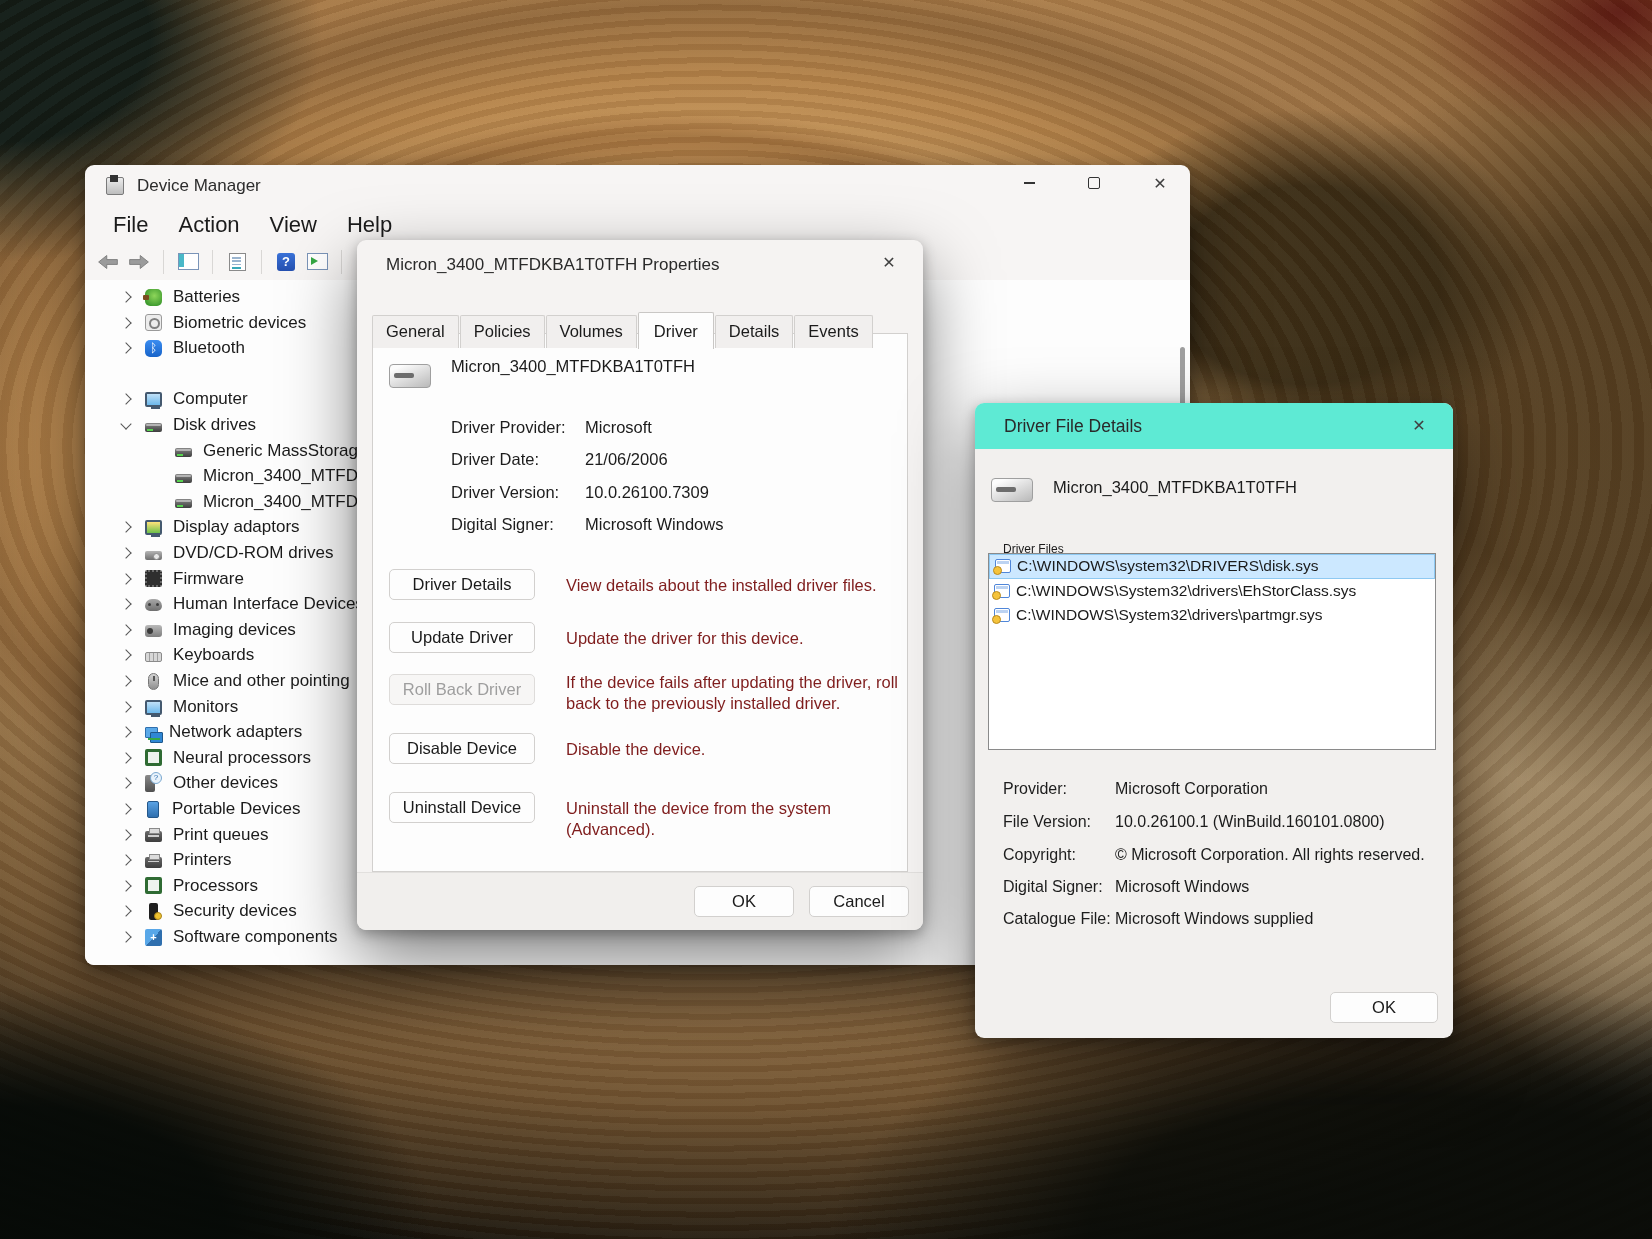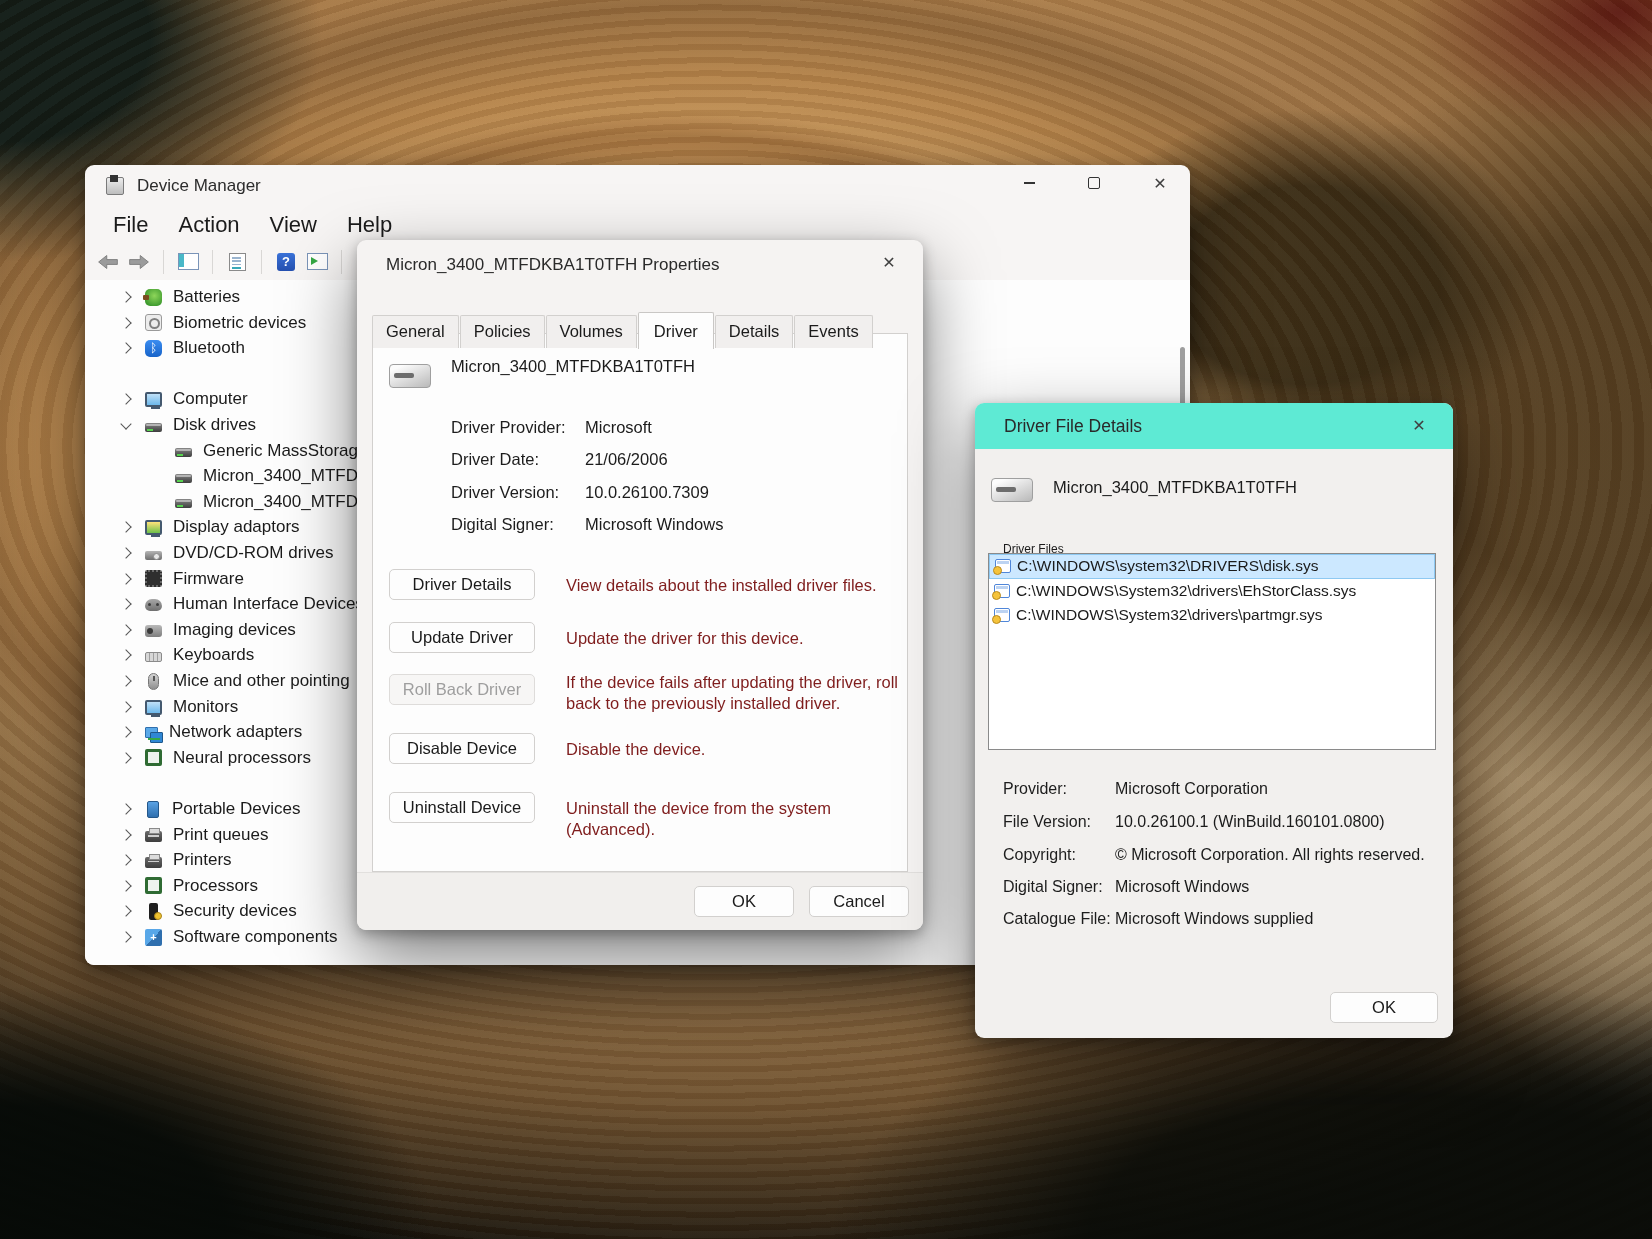--- a/index.html
+++ b/index.html
@@ -307,20 +307,27 @@
         <span class="ti i-network"></span>
         <span class="tlabel">Network adapters</span>
       </div>
     <div class="trow" style="top:464.8px">
         <span class="chevbox">
           <span class="chev"></span>
         </span>
         <span class="ti i-chip"></span>
         <span class="tlabel">Neural processors</span>
       </div>
+    <div class="trow" style="top:490.4px">
+        <span class="chevbox">
+          <span class="chev"></span>
+        </span>
+        <span class="ti i-other"></span>
+        <span class="tlabel">Other devices</span>
+      </div>
     <div class="trow" style="top:516px">
         <span class="chevbox">
           <span class="chev"></span>
         </span>
         <span class="ti i-portable"></span>
         <span class="tlabel">Portable Devices</span>
       </div>
     <div class="trow" style="top:541.6px">
         <span class="chevbox">
           <span class="chev"></span>

